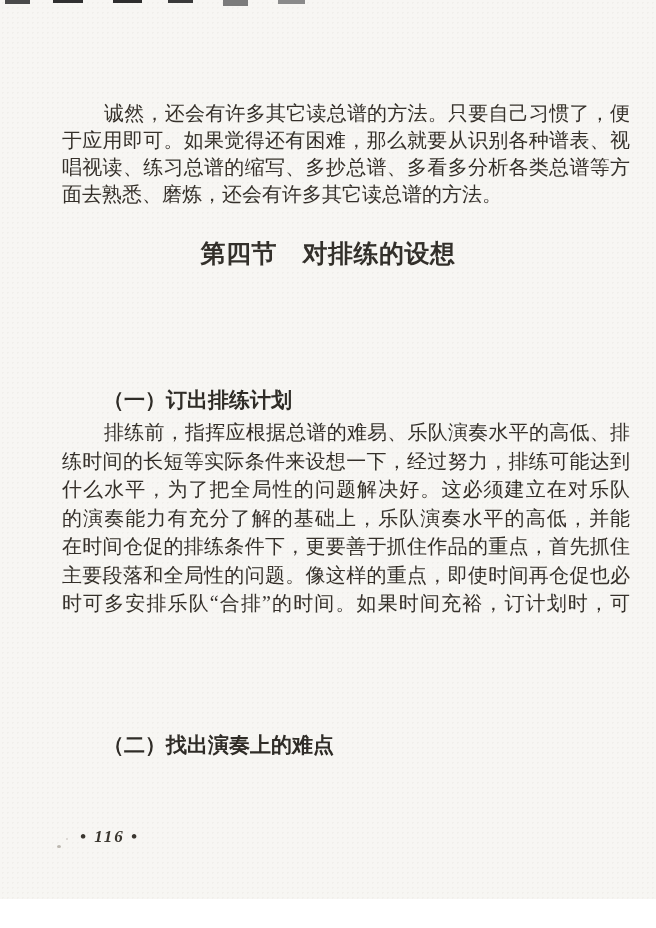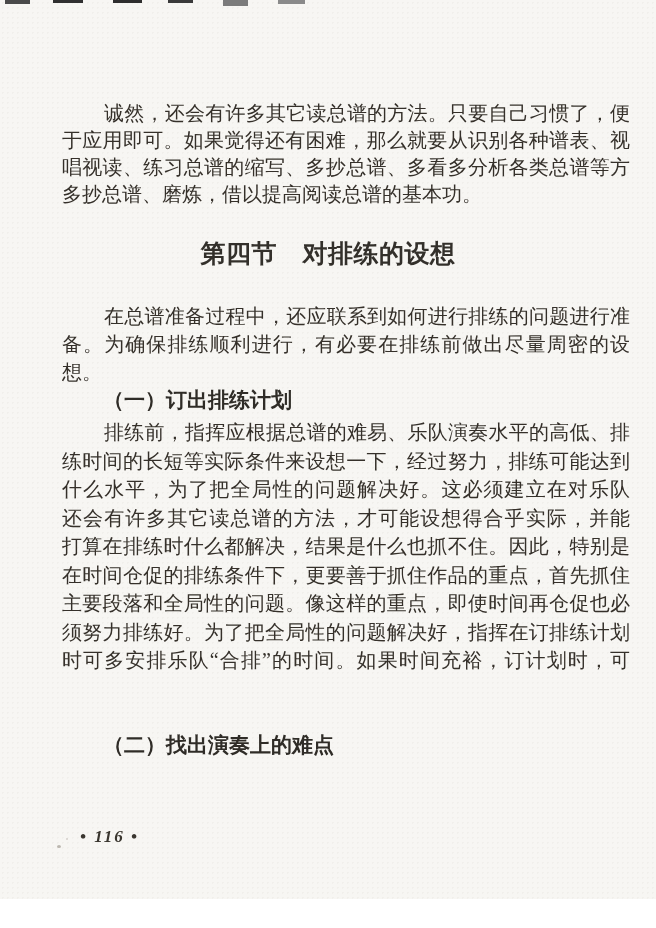--- a/index.html
+++ b/index.html
@@ -88,42 +88,35 @@
     <span class="mark" style="left:113px;width:29px;height:3px;background:#2e2e2e;"></span>
     <span class="mark" style="left:168px;width:25px;height:3px;background:#3a3a3a;"></span>
     <span class="mark" style="left:223px;width:25px;height:6px;background:#7b7b7b;"></span>
     <span class="mark" style="left:278px;width:27px;height:4px;background:#8a8a8a;"></span>
   </div>
 
   <div class="textblock intro" style="top:100px;">
     <div class="line first">诚然，还会有许多其它读总谱的方法。只要自己习惯了，便</div>
     <div class="line">于应用即可。如果觉得还有困难，那么就要从识别各种谱表、视</div>
     <div class="line">唱视读、练习总谱的缩写、多抄总谱、多看多分析各类总谱等方</div>
-    <div class="line last">多抄总谱、磨炼，借以提高阅读总谱的基本功。</div>
+    <div class="line last">面去熟悉、磨炼，还会有许多其它读总谱的方法。</div>
   </div>
 
   <h1 class="section-heading">第四节　对排练的设想</h1>
 
-  <div class="textblock" style="top:302px;">
-    <div class="line first">在总谱准备过程中，还应联系到如何进行排练的问题进行准</div>
-    <div class="line">备。为确保排练顺利进行，有必要在排练前做出尽量周密的设</div>
-    <div class="line last">想。</div>
-  </div>
 
   <h2 class="subhead" style="top:386px;">（一）订出排练计划</h2>
 
   <div class="textblock para-plan" style="top:418px;">
     <div class="line first">排练前，指挥应根据总谱的难易、乐队演奏水平的高低、排</div>
     <div class="line">练时间的长短等实际条件来设想一下，经过努力，排练可能达到</div>
     <div class="line">什么水平，为了把全局性的问题解决好。这必须建立在对乐队</div>
-    <div class="line">还会有许多其它读总谱的方法，才可能设想得合乎实际，并能</div>
-    <div class="line">打算在排练时什么都解决，结果是什么也抓不住。因此，特别是</div>
+    <div class="line">的演奏能力有充分了解的基础上，乐队演奏水平的高低，并能</div>
     <div class="line">在时间仓促的排练条件下，更要善于抓住作品的重点，首先抓住</div>
     <div class="line">主要段落和全局性的问题。像这样的重点，即使时间再仓促也必</div>
-    <div class="line">须努力排练好。为了把全局性的问题解决好，指挥在订排练计划</div>
     <div class="line">时可多安排乐队“合排”的时间。如果时间充裕，订计划时，可</div>
   </div>
 
   <h2 class="subhead" style="top:731px;">（二）找出演奏上的难点</h2>
 
 
   <span class="speck" style="left:57px;top:845px;width:4px;height:3px;"></span>
   <span class="speck" style="left:66px;top:838px;width:2px;height:2px;opacity:0.35;"></span>
 
   <div class="pageno">• 116 •</div>

